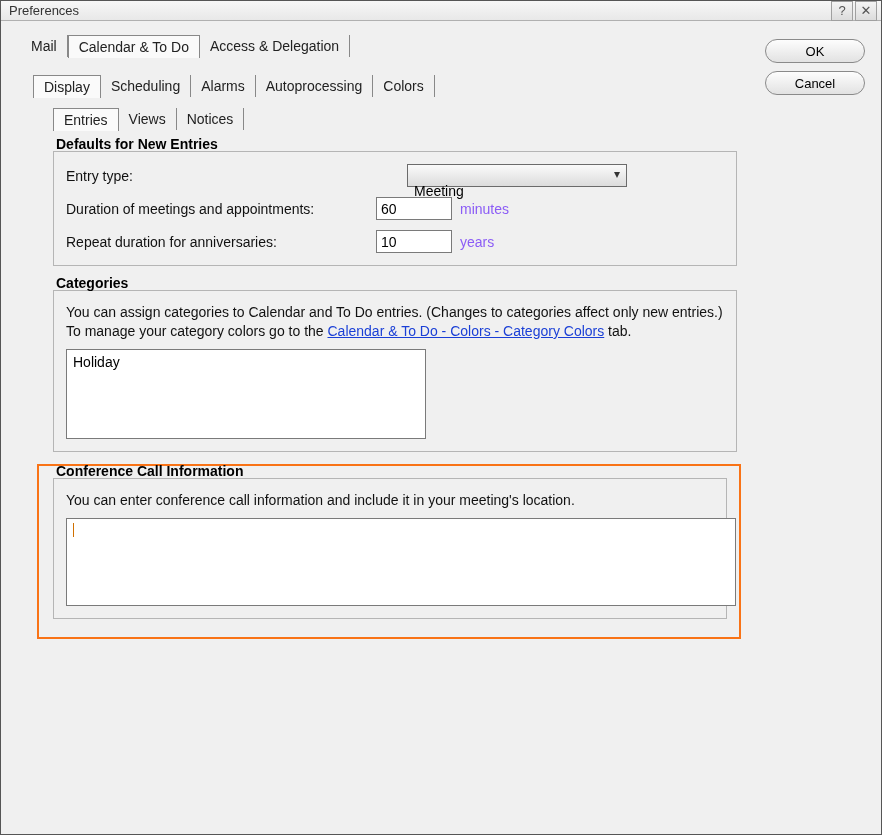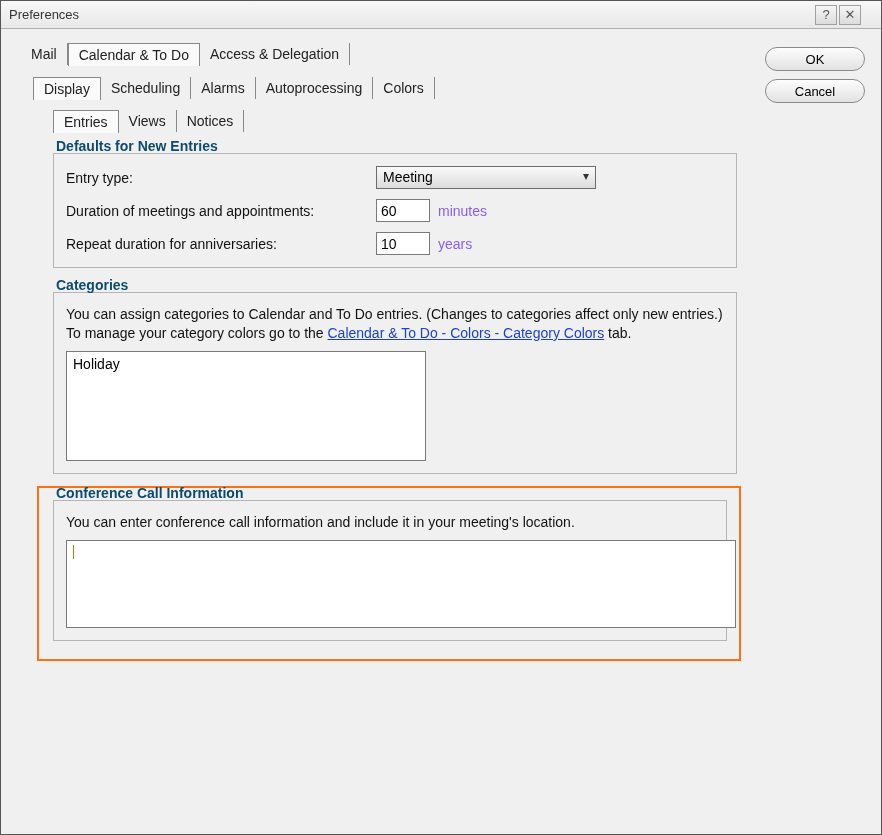--- a/index.html
+++ b/index.html
@@ -16,25 +16,25 @@
       height: 835px;
       border: 1px solid #555;
       background: #f0f0f0;
       display: flex;
       flex-direction: column;
       box-shadow: 4px 4px 8px rgba(0,0,0,0.2);
     }
     .titlebar {
       background: linear-gradient(to bottom, #f7f7f7, #e8e8e8);
       border-bottom: 1px solid #b0b0b0;
-      height: 28px;
+      height: 20px;
       display: flex;
       align-items: center;
       justify-content: space-between;
-      padding: 0 20px 0 8px;
+      padding: 0 4px 0 8px;
     }
     .titlebar-title {
       color: #333;
       font-size: 13px;
     }
     .titlebar-buttons {
       display: flex;
       gap: 2px;
     }
     .tb-btn {
@@ -86,71 +86,72 @@
       background: transparent;
     }
     .tab:last-child { border-right: 1px solid #888; }
     .tab.active {
       background: #fafafa;
       border: 1px solid #888;
       border-bottom: none;
       margin-bottom: -1px;
       font-weight: normal;
     }
-    .tabs-row1 { margin-bottom: 11px; text-align: center; }
+    .tabs-row1 { margin-bottom: 17px; text-align: center; }
     .tabs-row2 { margin-left: 18px; margin-top: 10px; }
     .tabs-row3 { margin-left: 38px; margin-top: 10px; }
     .group {
       border: 1px solid #b5b5b5;
       margin: 4px 130px 10px 38px;
       position: relative;
       padding: 12px 12px 12px 12px;
       background: #f0f0f0;
     }
     .group-label {
       position: absolute;
       top: -16px;
       left: 0;
       font-size: 14px;
       font-weight: bold;
-      color: #0c4a6e;
+      color: #000000;
       padding: 0 2px;
     }
     .group-defaults { margin-top: 20px; }
     .form-row {
       display: flex;
       align-items: center;
       margin-bottom: 10px;
     }
     .form-row:last-child { margin-bottom: 0; }
     .form-label {
       width: 310px;
       font-size: 14px;
       color: #111;
     }
     .select {
       width: 220px;
       height: 23px;
       border: 1px solid #6b6b6b;
       background: linear-gradient(to bottom, #fafafa, #dcdcdc);
-      padding: 2px 20px 2px 6px;
-      position: relative;
-      font-size: 14px;
-      cursor: pointer;
+      padding: 18px 20px 2px 6px;
+      position: relative;
+      font-size: 14px;
+      cursor: pointer;
+      margin-left: 31px;
     }
     .select::after {
       content: "▾";
       position: absolute;
       right: 6px;
       top: 2px;
       font-size: 12px;
       color: #333;
     }
     .num-input {
-      width: 54px;
+      width: 76px;
       height: 23px;
       border: 1px solid #7a7a7a;
       background: #fff;
       padding: 2px 4px;
       font-size: 14px;
       margin-right: 8px;
     }
     .unit {
       font-size: 14px;
       color: #8b5cf6;
@@ -162,21 +163,21 @@
       margin-bottom: 8px;
     }
     .link {
       color: #1a3fd6;
       text-decoration: underline;
       cursor: pointer;
       text-align: right;
     }
     .textbox {
       width: 360px;
-      height: 110px;
+      height: 90px;
       border: 1px solid #7a7a7a;
       background: #fff;
       padding: 4px 6px;
       font-size: 14px;
       overflow: auto;
     }
     .conf-textbox {
       width: 670px;
       height: 88px;
       border: 1px solid #7a7a7a;

